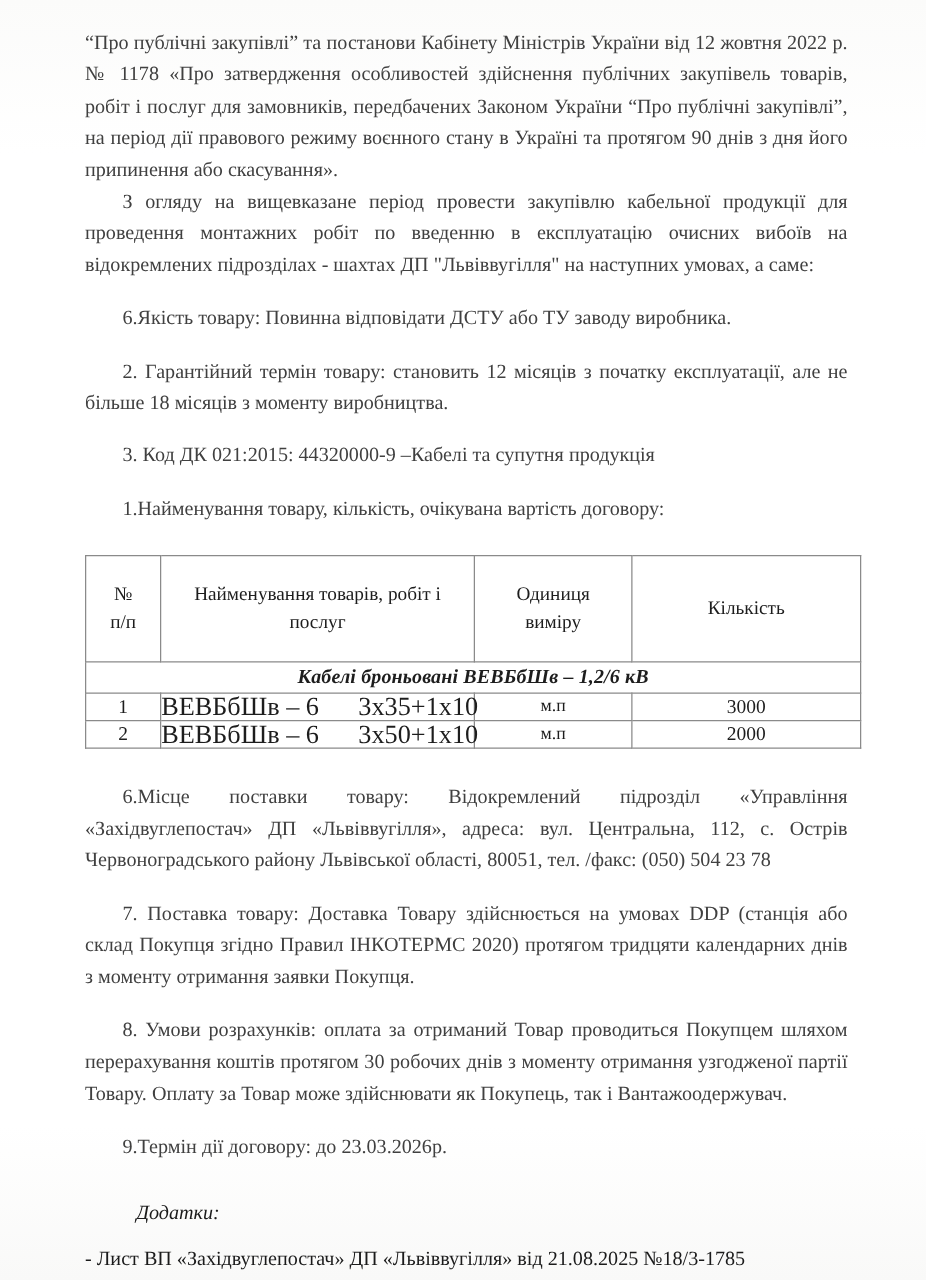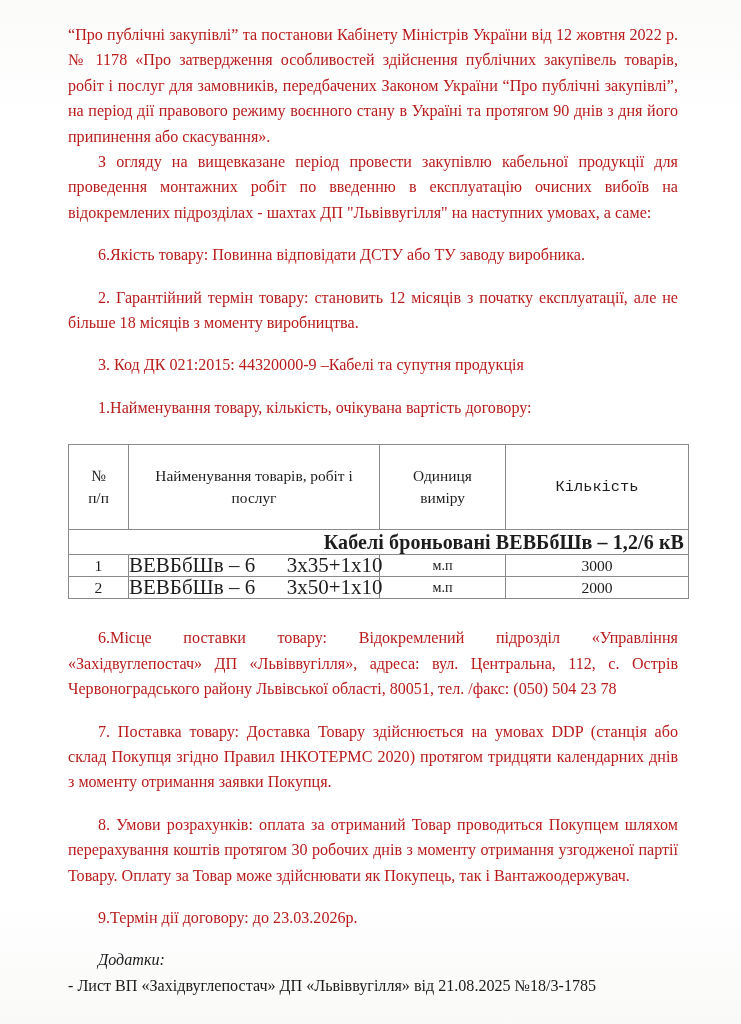--- a/index.html
+++ b/index.html
@@ -34,21 +34,21 @@
     z-index: 1;
     padding: 22px 63px 0 68px;
     box-sizing: border-box;
   }
   p.body-par {
     margin: 0;
     font-size: 16.1px;
     line-height: 25.4px;
     text-align: justify;
     text-justify: inter-word;
-    color: #b91c1c;
+    color: #404040;
   }
   p.body-par.indent {
     text-indent: 30px;
   }
   .gap-sm { height: 9px; }
   .gap-md { height: 17px; }
   .gap-lg { height: 24px; }
 
   
   table.goods-table {
@@ -62,52 +62,53 @@
   table.goods-table td,
   table.goods-table th {
     border: 1px solid #8a8a8a;
     padding: 0;
     font-weight: normal;
     vertical-align: middle;
   }
   th.col-num      { width: 47px; }
   th.col-name     { width: 238px; }
   th.col-unit     { width: 113px; }
-  th.col-qty      { width: 170px; font-family: Liberation Mono, monospace; }
+  th.col-qty      { width: 170px; }
 
   table.goods-table thead td,
   table.goods-table thead th {
     height: 80px;
     text-align: center;
     line-height: 22px;
     padding: 2px 6px;
   }
   tr.section-row td {
     height: 24px;
-    text-align: right;
+    text-align: center;
+    font-style: italic;
     font-weight: bold;
-    font-size: 20px;
+    font-size: 16px;
     letter-spacing: 0.1px;
     padding: 0 4px;
   }
   tr.data-row td {
     height: 21px;
     line-height: 21px;
   }
   td.cell-num  { text-align: center; font-size: 15.6px; }
   td.cell-name { text-align: left; padding-left: 9px; font-size: 21px; white-space: pre; }
   td.cell-unit { text-align: center; font-size: 14.2px; }
   td.cell-qty  { text-align: center; font-size: 15.6px; }
 
   
   .appendix-title {
     font-style: italic;
     font-size: 16.1px;
     line-height: 25.4px;
-    margin: 0;
+    margin: 11px;
     text-indent: 30px;
   }
   p.appendix-line {
     margin: 0;
     font-size: 16.1px;
     line-height: 25.4px;
     text-align: justify;
   }
 </style>
 </head>

